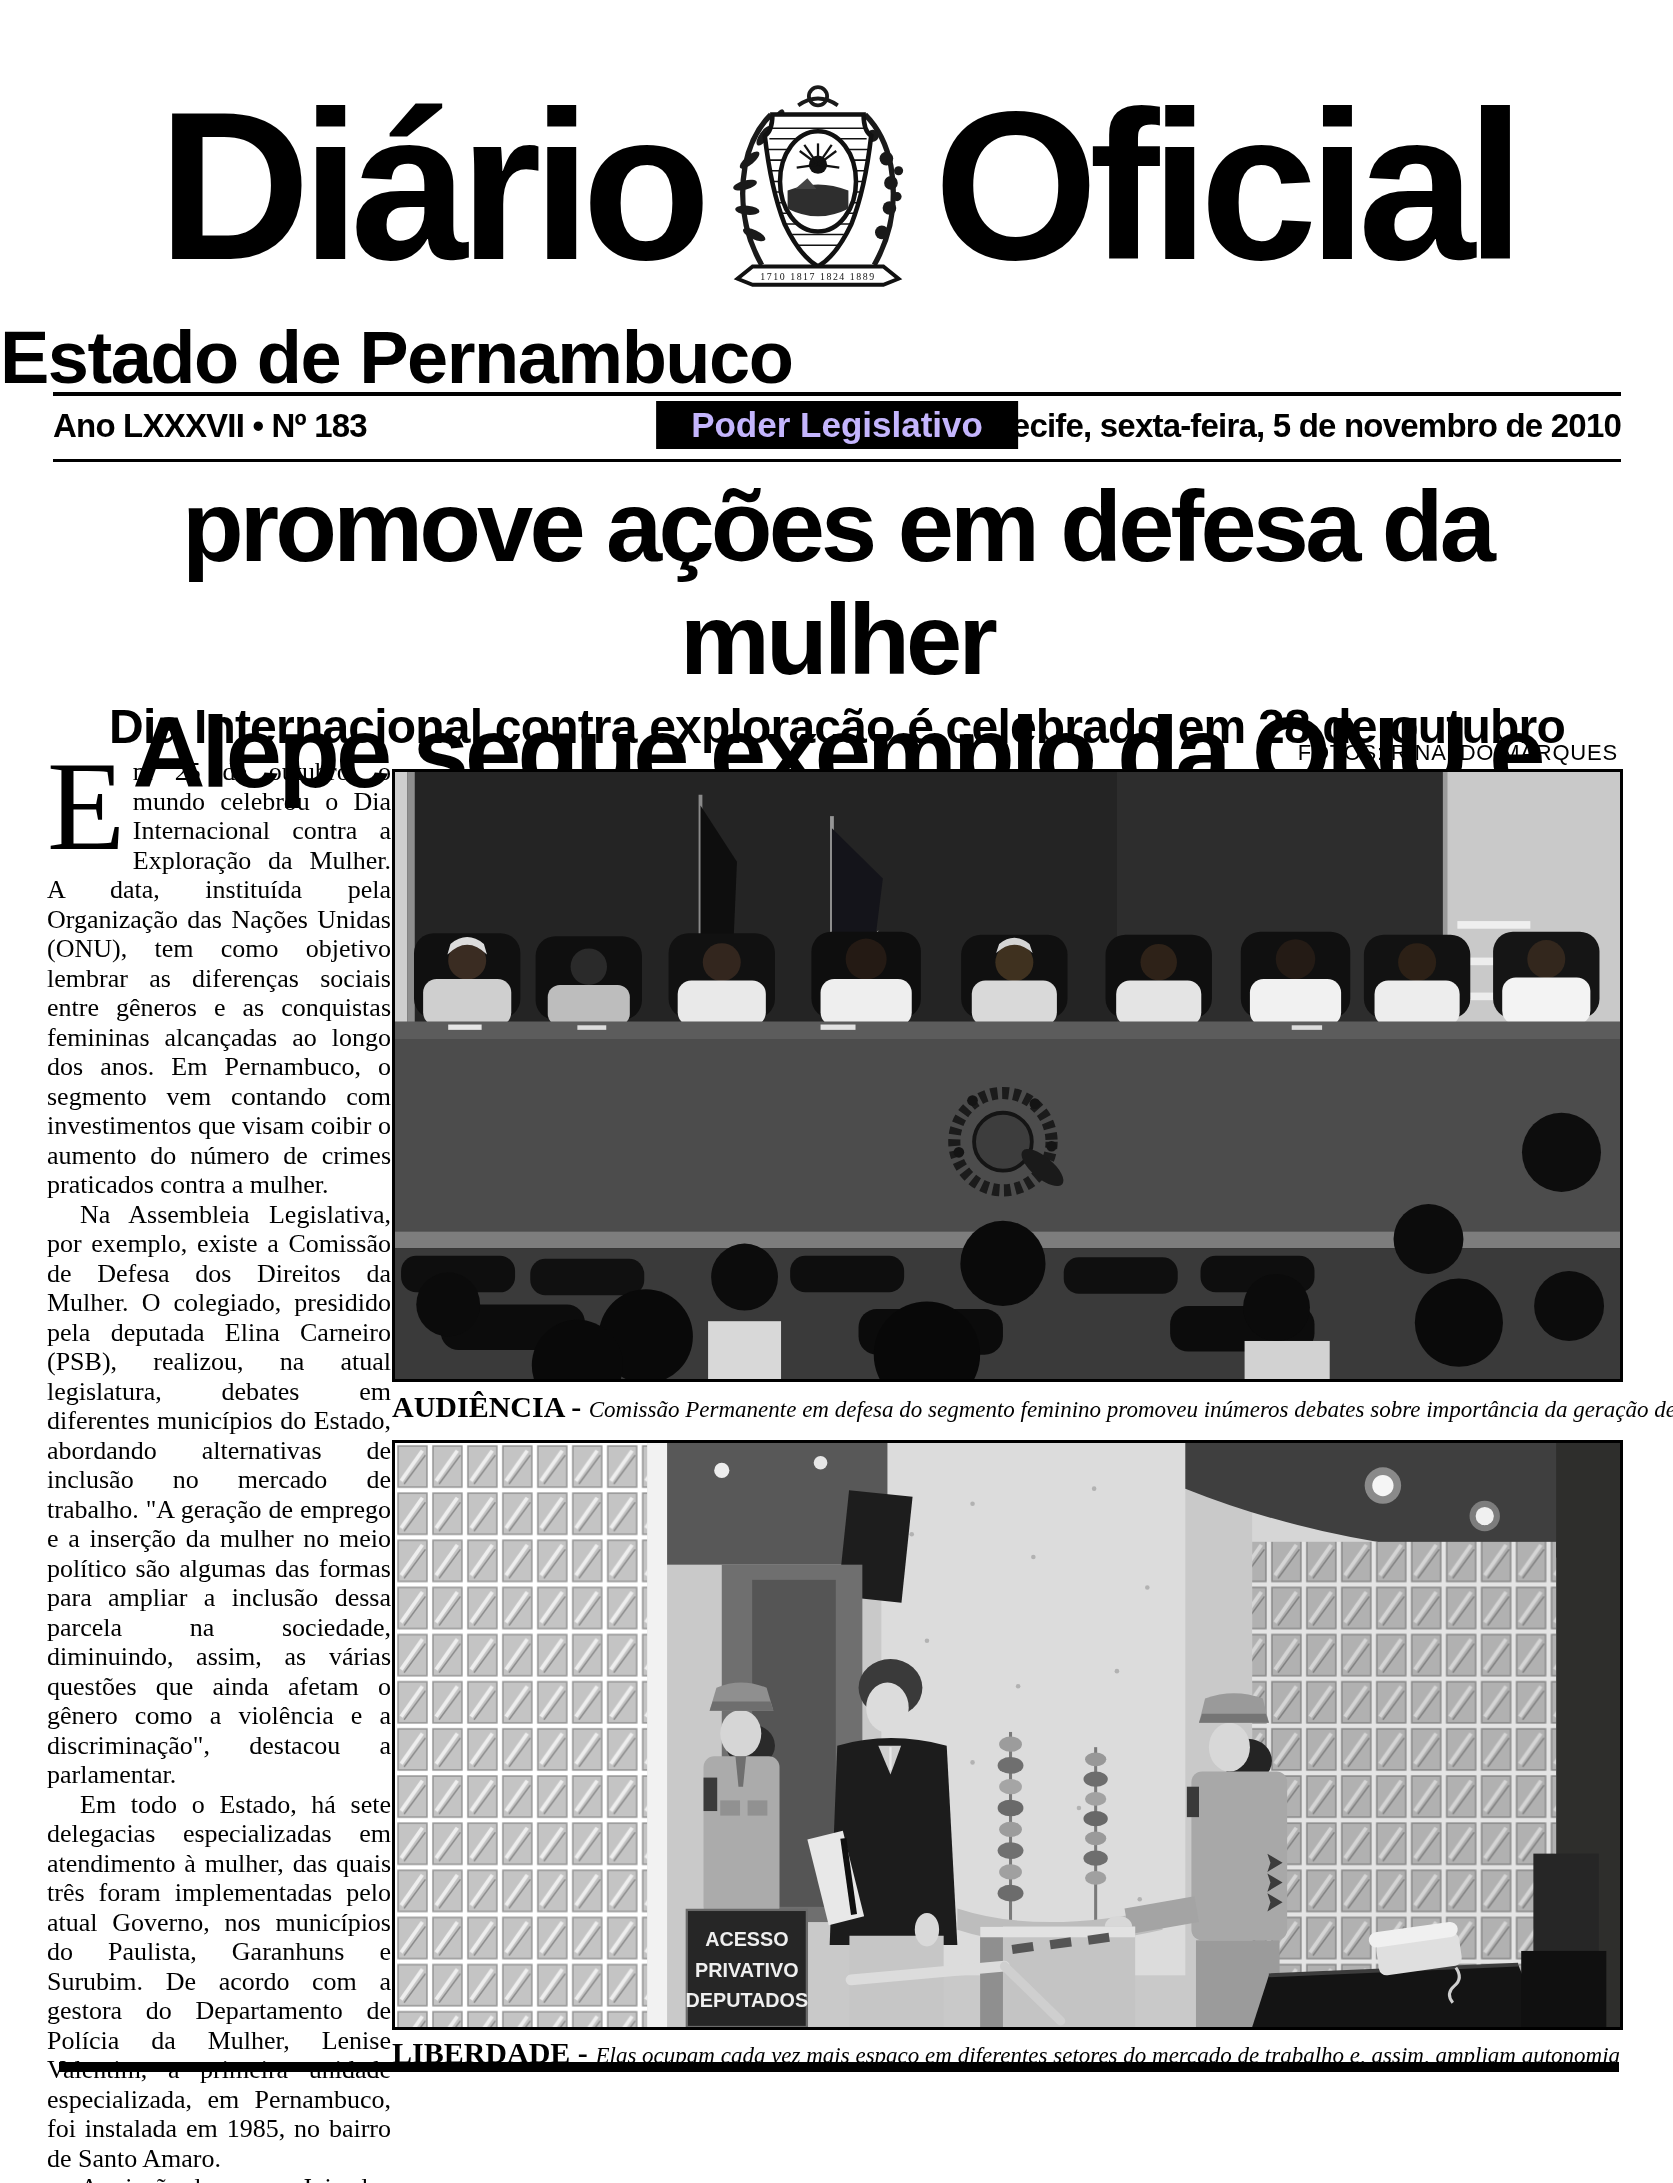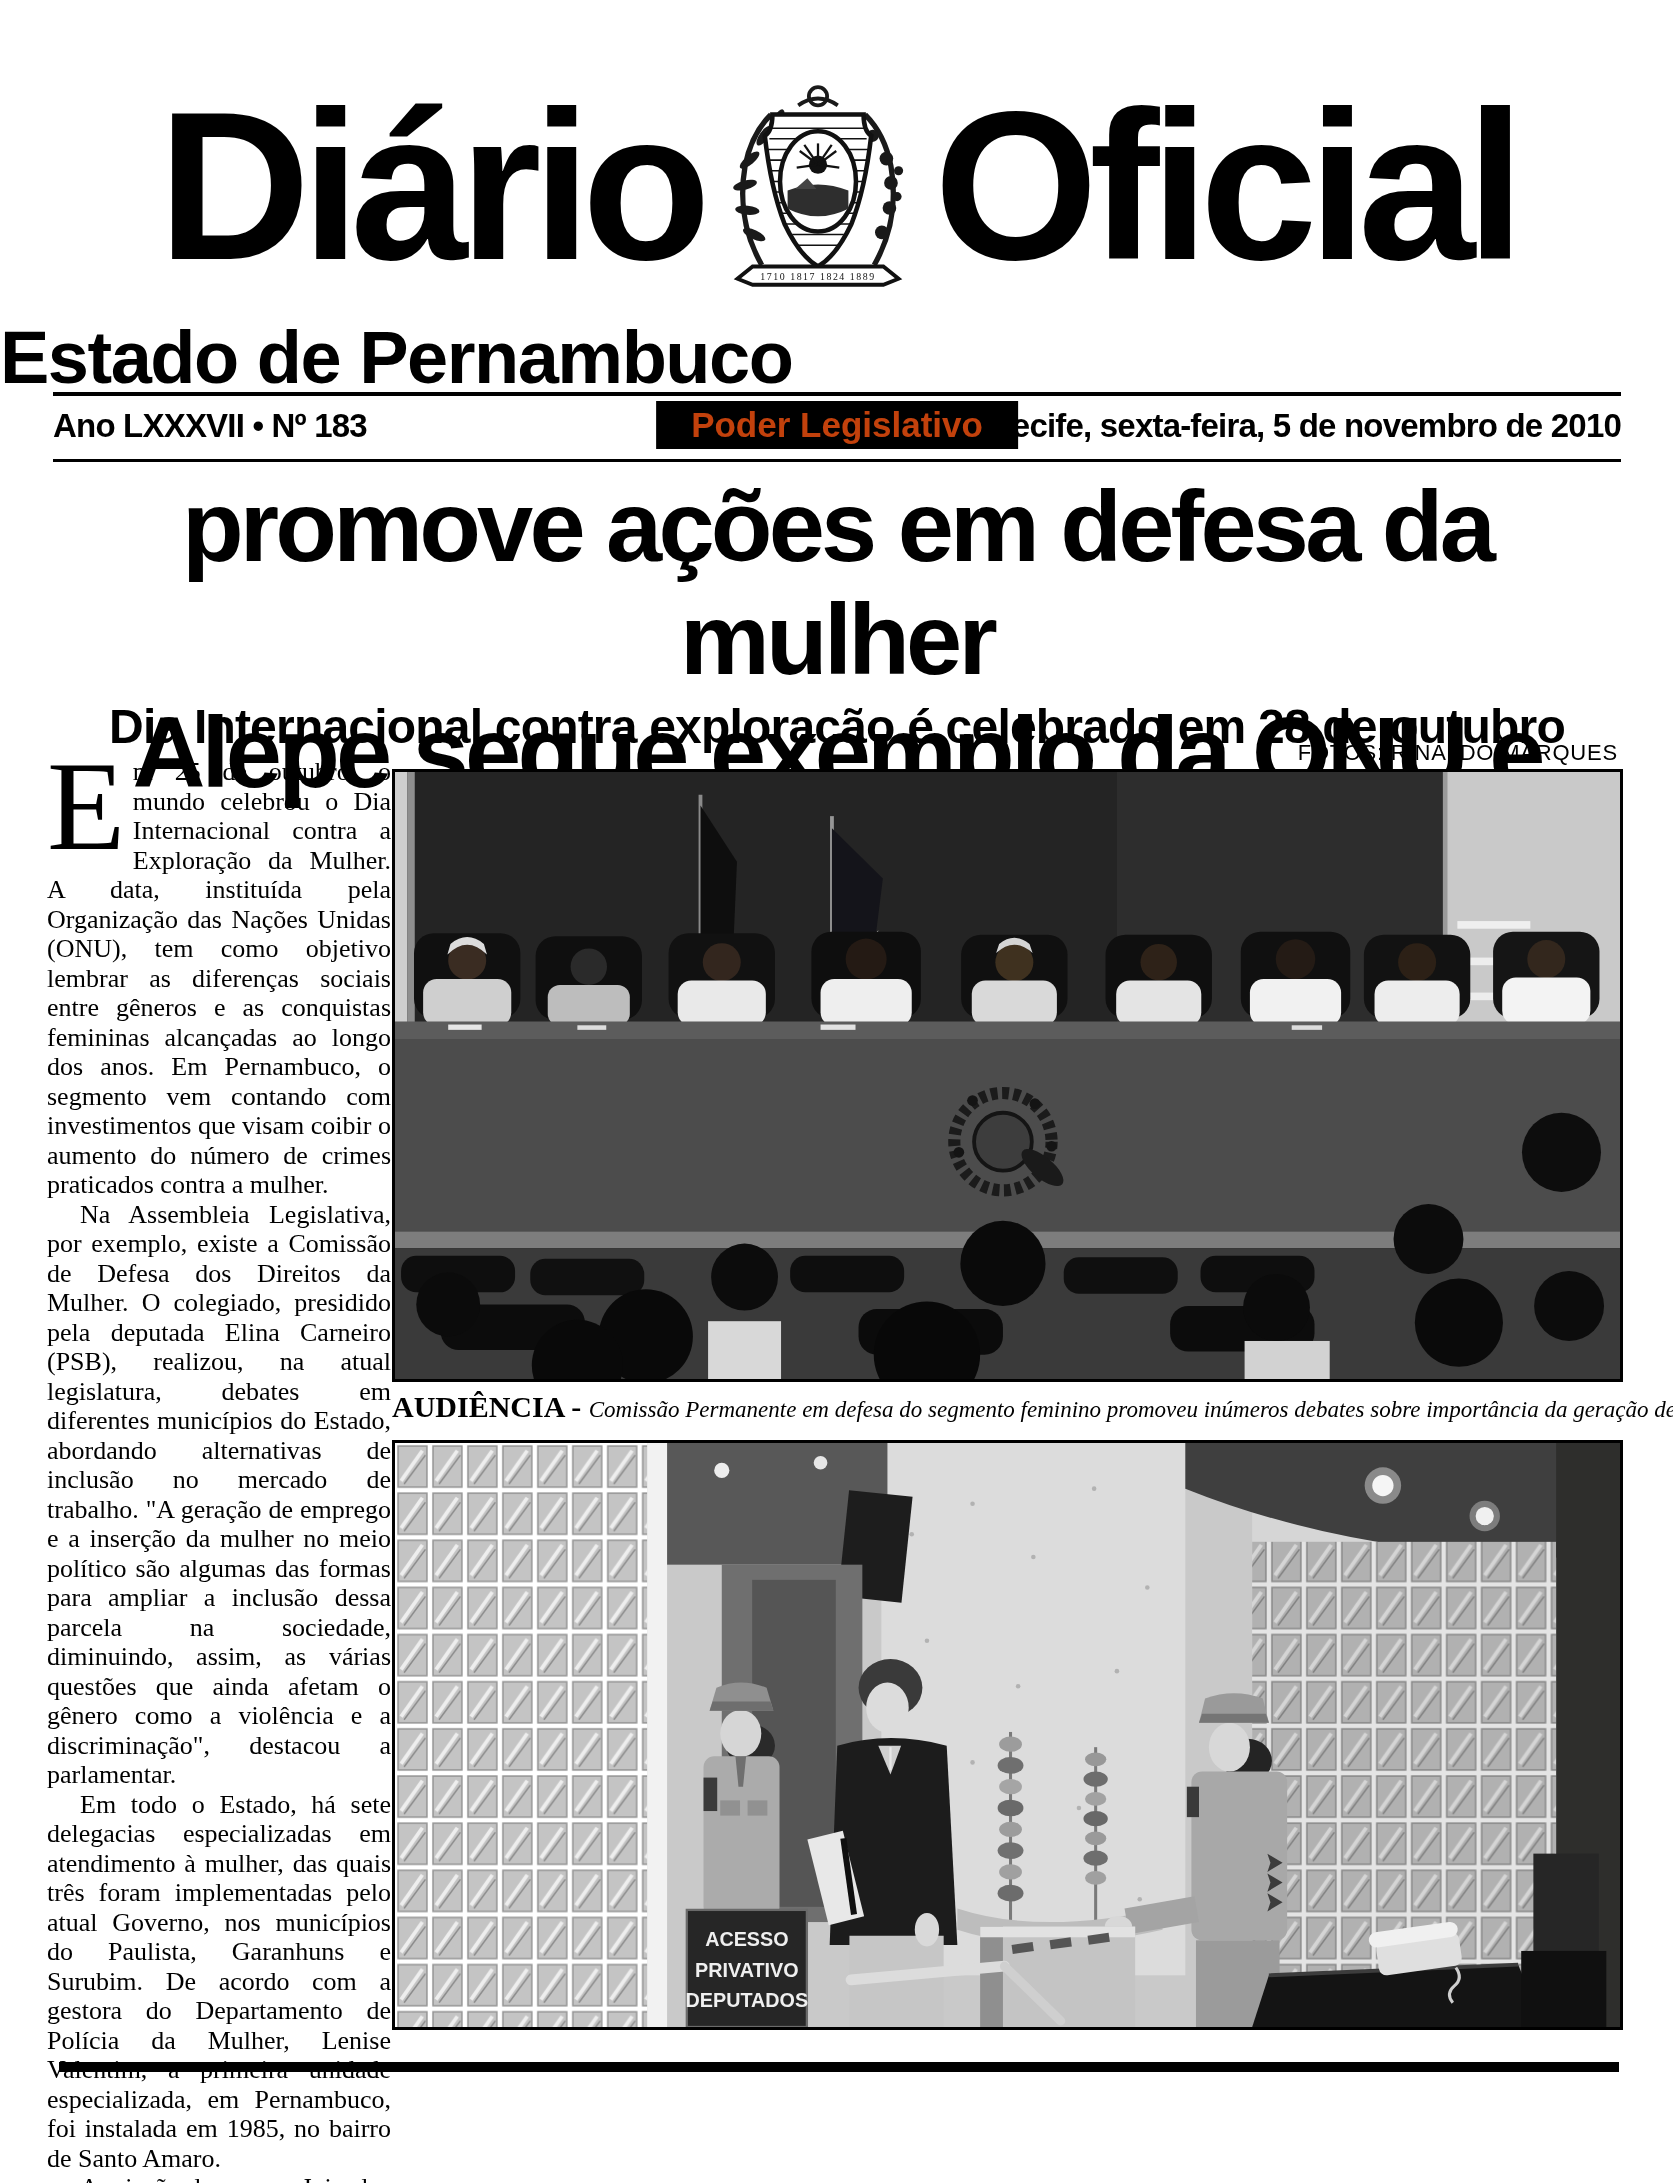--- a/index.html
+++ b/index.html
@@ -27,21 +27,21 @@
   .rule2{top:459px;height:3px;}
   
   .dateline{
     position:absolute;top:401px;left:53px;width:1568px;height:49px;
     display:flex;justify-content:space-between;align-items:center;
   }
   .dateline .edition{font-size:33px;font-weight:bold;letter-spacing:-0.8px;}
   .dateline .datetext{font-size:33px;font-weight:bold;letter-spacing:-0.8px;}
   .badge{
     position:absolute;left:50%;transform:translateX(-50%);top:0;
-    background:#000;color:#c2410c;font-size:35px;font-weight:bold;
+    background:#000;color:#c4b5fd;font-size:35px;font-weight:bold;
     padding:3.8px 35px;letter-spacing:0px;white-space:nowrap;
   }
   
   .headline{
     position:absolute;top:470px;left:23px;width:1628px;text-align:center;
     font-size:101px;font-weight:bold;line-height:113px;letter-spacing:-3.8px;
   }
   .subheadline{
     position:absolute;top:699px;left:23px;width:1628px;text-align:center;
     font-size:48px;font-weight:bold;letter-spacing:-0.8px;
@@ -431,17 +431,20 @@
         <g transform="rotate(-8 1346 668)">
           <rect x="1292" y="650" width="110" height="44" rx="10" fill="#dfdfdf"></rect>
           <rect x="1284" y="636" width="118" height="20" rx="10" fill="#f0f0f0"></rect>
         </g>
         <path d="M1396 690 q10 14 -2 24 q-12 10 -2 22" fill="none" stroke="#cfcfcf" stroke-width="4"></path>
         <rect x="1498" y="540" width="86" height="130" fill="#262626"></rect>
         <rect x="1482" y="668" width="112" height="100" fill="#101010"></rect>
       </g>
     </svg>
   </div>
+  <div class="caption caption2">
+    <b>LIBERDADE -</b><i>Elas ocupam cada vez mais espaço em diferentes setores do mercado de trabalho e, assim, ampliam autonomia</i>
+  </div>
 
   <div class="bottom-bar"></div>
 
 </div>
 
 
 </body></html>

